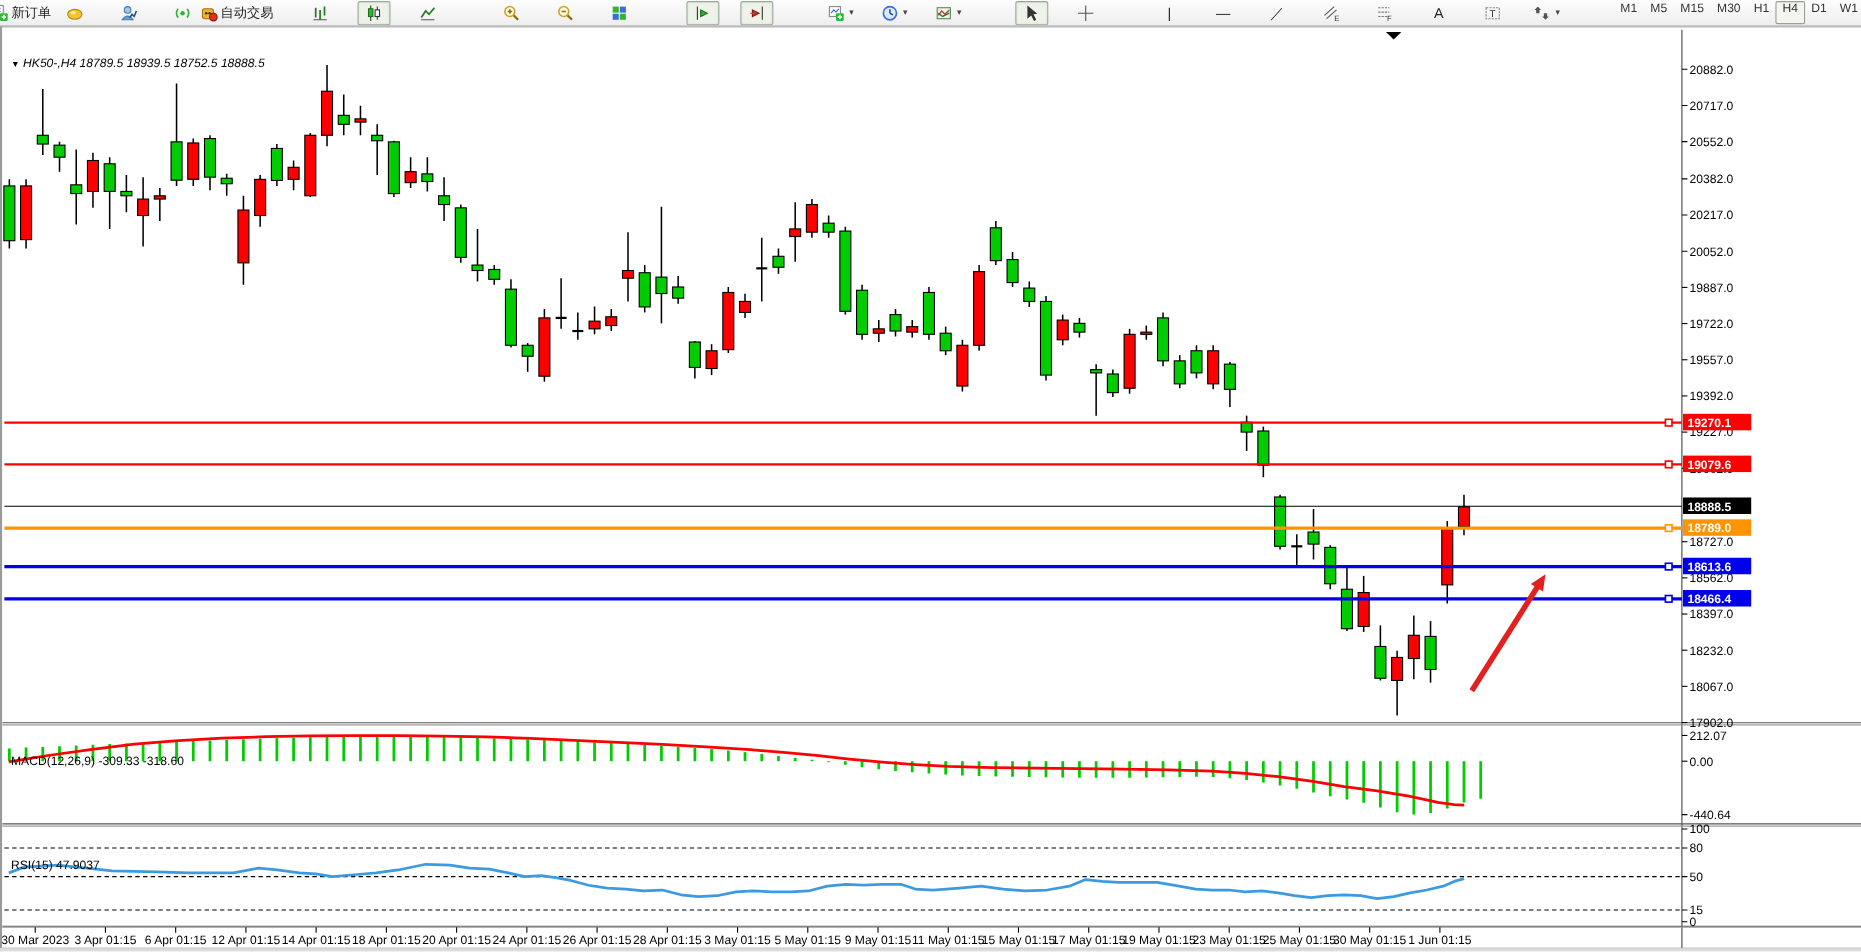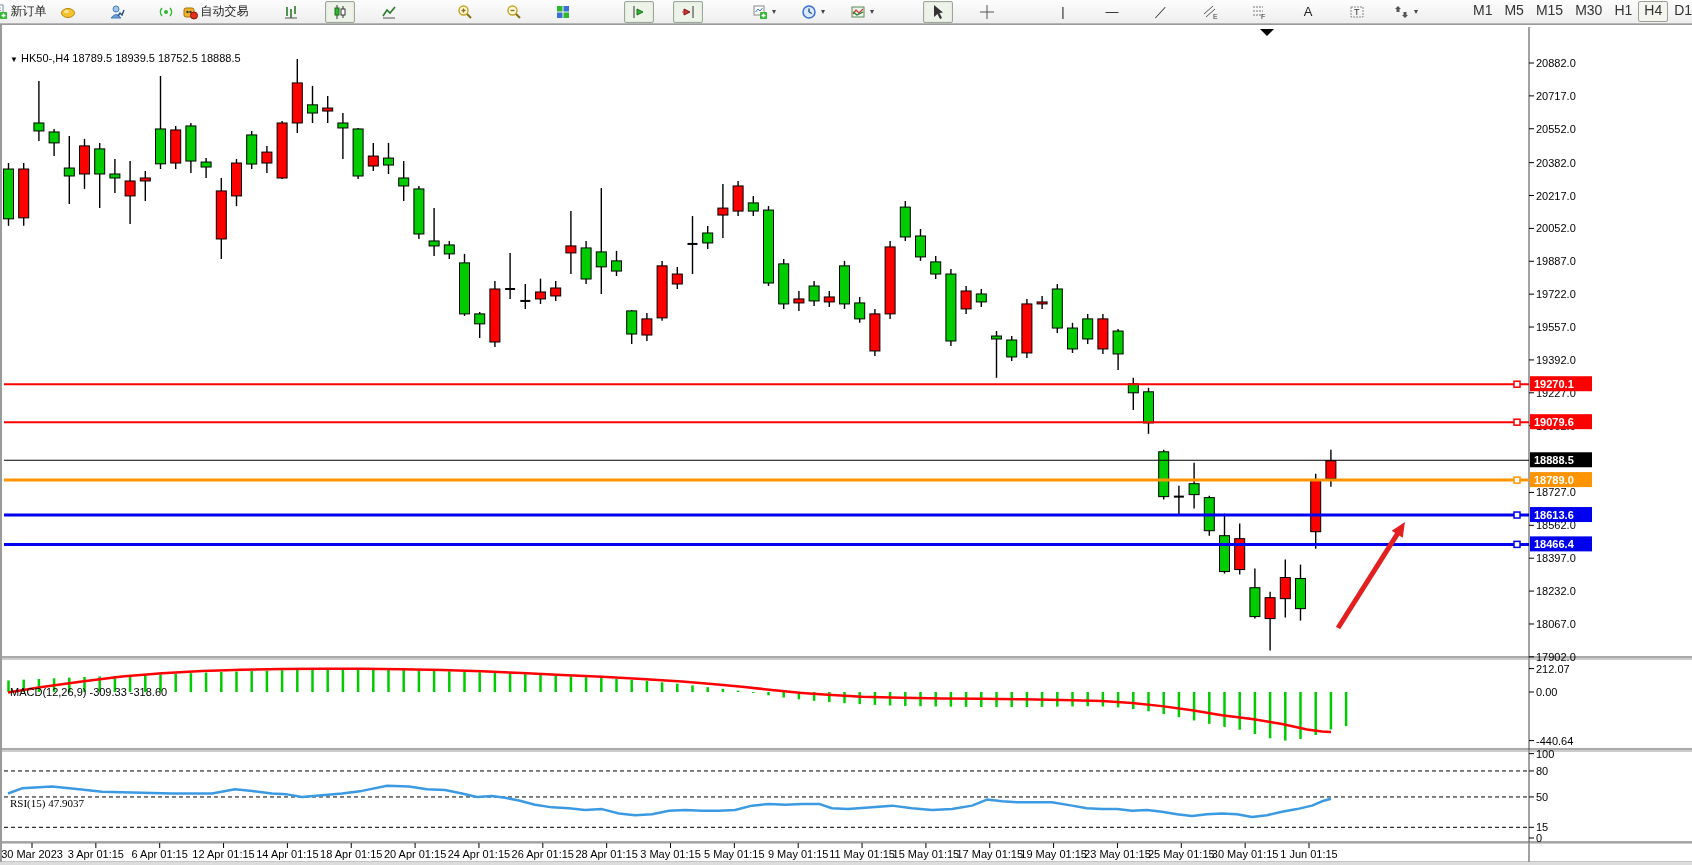--- a/index.html
+++ b/index.html
@@ -6,21 +6,21 @@
   #app{position:relative;width:1692px;height:865px;background:#fff;overflow:hidden;}
   
   #toolbar{position:absolute;left:0;top:0;width:1692px;height:24px;
     background:linear-gradient(#fdfdfd,#eeeeee);border-bottom:1px solid #b5b5b5;
     display:flex;align-items:center;padding:0 4px;box-sizing:border-box;gap:19px;}
   .tb-btn{height:20px;min-width:22px;display:flex;align-items:center;justify-content:center;
     gap:3px;padding:0 3px;border:1px solid transparent;border-radius:2px;font-size:12px;color:#222;}
   .tb-btn.pressed{background:#eef3e9;border:1px solid #9aa89a;box-shadow:inset 0 0 2px #cdd6c8;}
   .tb-sep{width:1px;height:18px;background:#c4c4c4;margin:0 4px;}
   .tb-label{font-size:12px;white-space:nowrap;}
-  .tf-btn{height:19px;padding:0 5px;font-size:14px;color:#333;border:1px solid transparent;border-radius:2px;}
+  .tf-btn{height:19px;padding:0 5px;font-size:11px;color:#333;border:1px solid transparent;border-radius:2px;}
   .tf-btn.active{background:#f3f5ee;border:1px solid #98a098;}
   .glyph{font-size:13px;line-height:1;}
   .mini{position:relative;width:16px;height:16px;display:inline-block;}
   .caret{font-size:8px;color:#444;margin-left:1px;}
   #notif-badge{position:absolute;top:-4px;right:-5px;background:#dd2211;color:#fff;
     border-radius:50%;width:12px;height:12px;font-size:9px;display:flex;align-items:center;justify-content:center;}
   
   #chartwin{position:absolute;left:0;top:24px;width:1692px;height:838px;background:#fff;
     border-left:2px solid #9a9a9a;border-top:1px solid #9a9a9a;box-sizing:border-box;}
   #chart-svg{position:absolute;left:0;top:0;}
@@ -636,23 +636,23 @@
         <text x="1051.6" y="833" font-size="11" font-family="Liberation Sans, sans-serif" fill="#000" text-anchor="middle">19 May 01:15</text>
         <line x1="1115.45" y1="818" x2="1115.45" y2="823" stroke="#000"></line>
         <text x="1115.45" y="833" font-size="11" font-family="Liberation Sans, sans-serif" fill="#000" text-anchor="middle">23 May 01:15</text>
         <line x1="1179.3" y1="818" x2="1179.3" y2="823" stroke="#000"></line>
         <text x="1179.3" y="833" font-size="11" font-family="Liberation Sans, sans-serif" fill="#000" text-anchor="middle">25 May 01:15</text>
         <line x1="1243.15" y1="818" x2="1243.15" y2="823" stroke="#000"></line>
         <text x="1243.15" y="833" font-size="11" font-family="Liberation Sans, sans-serif" fill="#000" text-anchor="middle">30 May 01:15</text>
         <line x1="1307" y1="818" x2="1307" y2="823" stroke="#000"></line>
         <text x="1307" y="833" font-size="11" font-family="Liberation Sans, sans-serif" fill="#000" text-anchor="middle">1 Jun 01:15</text>
       </svg>
-    <div class="pane-label" style="left:8px;top:27px;">
+    <div class="pane-label" style="left:8px;top:27px;font-style:italic;">
       <span style="font-size:8px;">▼</span>
       <span>HK50-,H4</span>
       <span>18789.5 18939.5 18752.5 18888.5</span>
     </div>
     <div class="pane-label" style="left:8px;top:661px;">MACD(12,26,9) -309.33 -318.60</div>
-    <div class="pane-label" style="left:8px;top:772px;font-family:Liberation Serif, serif;">RSI(15) 47.9037</div>
+    <div class="pane-label" style="left:8px;top:756px;">RSI(15) 47.9037</div>
   </div>
   <div id="bottom-strip"></div>
 
 </div>
 
 </body></html>

